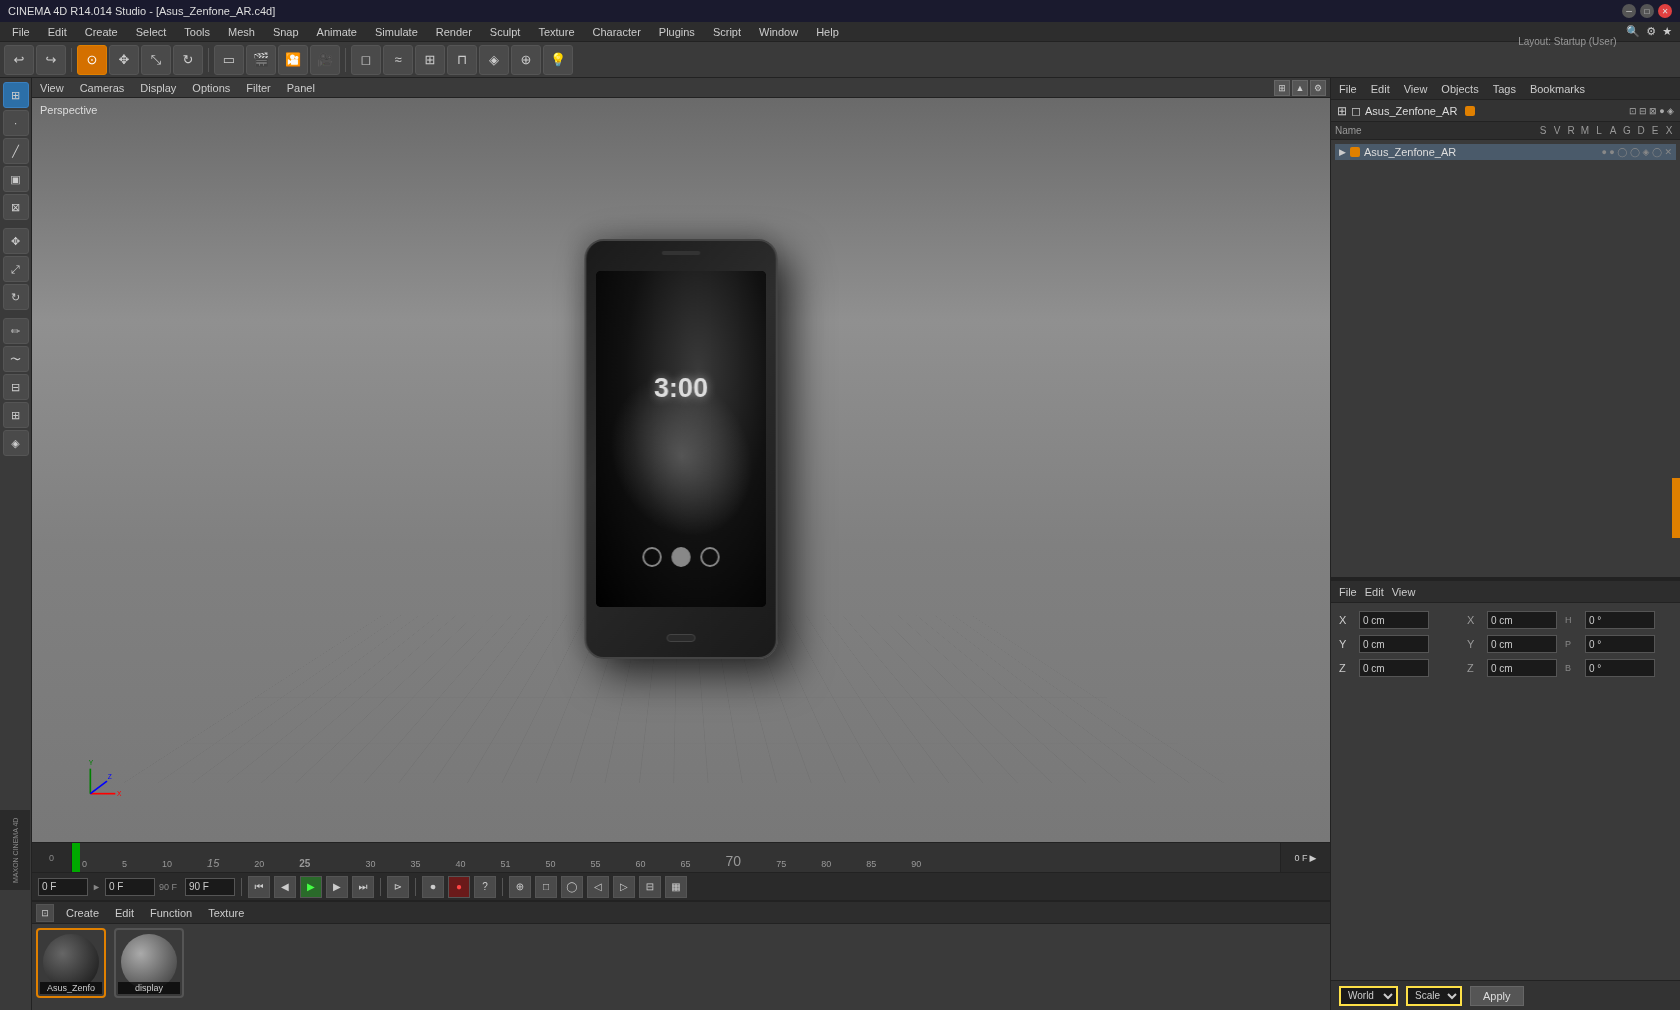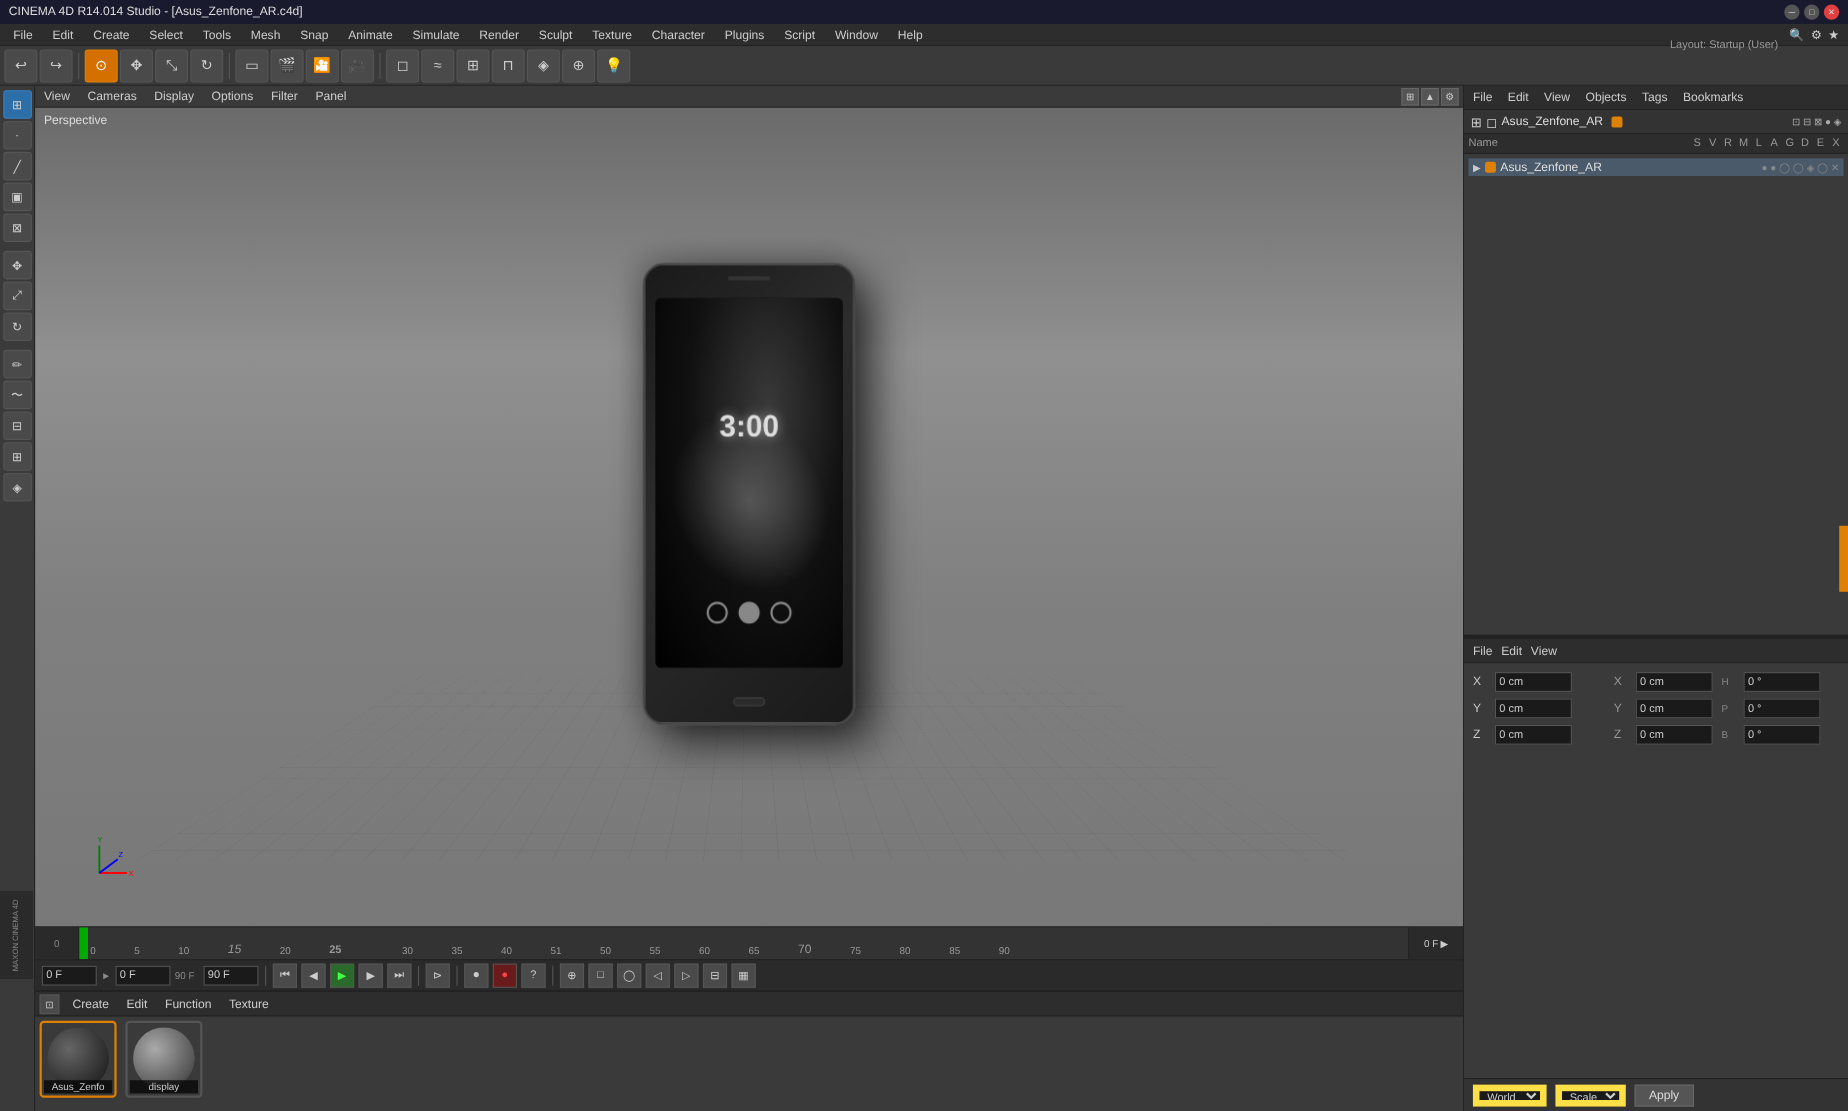--- a/index.html
+++ b/index.html
@@ -355,21 +355,21 @@
       background: #333;
       display: flex;
       align-items: center;
       padding: 0 8px;
       gap: 8px;
       border-top: 1px solid #222;
     }
     .coords-dropdown {
       height: 20px;
       background: #1a1a1a;
-      border: 6px solid #fde047;
+      border: 2px solid #fde047;
       color: #ccc;
       font-size: 10px;
       padding: 0 3px;
     }
     .apply-btn {
       height: 20px;
       background: #555;
       border: 1px solid #666;
       color: #ddd;
       font-size: 11px;
@@ -549,21 +549,21 @@
           <span style="font-size:9px;color:#999;margin-right:35px;">20</span>
           <span style="font-size:10px;color:#999;margin-right:55px;font-weight:bold;">25</span>
           <span style="font-size:9px;color:#999;margin-right:35px;">30</span>
           <span style="font-size:9px;color:#999;margin-right:35px;">35</span>
           <span style="font-size:9px;color:#999;margin-right:35px;">40</span>
           <span style="font-size:9px;color:#999;margin-right:35px;">51</span>
           <span style="font-size:9px;color:#999;margin-right:35px;">50</span>
           <span style="font-size:9px;color:#999;margin-right:35px;">55</span>
           <span style="font-size:9px;color:#999;margin-right:35px;">60</span>
           <span style="font-size:9px;color:#999;margin-right:35px;">65</span>
-          <span style="font-size:11px;color:#999;margin-right:35px;margin-top:47px;">70</span>
+          <span style="font-size:14px;color:#999;margin-right:35px;margin-top:47px;">70</span>
           <span style="font-size:9px;color:#999;margin-right:35px;">75</span>
           <span style="font-size:9px;color:#999;margin-right:35px;">80</span>
           <span style="font-size:9px;color:#999;margin-right:35px;">85</span>
           <span style="font-size:9px;color:#999;margin-right:35px;">90</span>
         </div>
       </div>
       <div style="width:50px;background:#2a2a2a;height:100%;display:flex;align-items:center;justify-content:center;font-size:9px;color:#ccc;border-left:1px solid #222;gap:2px;">
         <span>0 F</span>
         <span>▶</span>
       </div>

